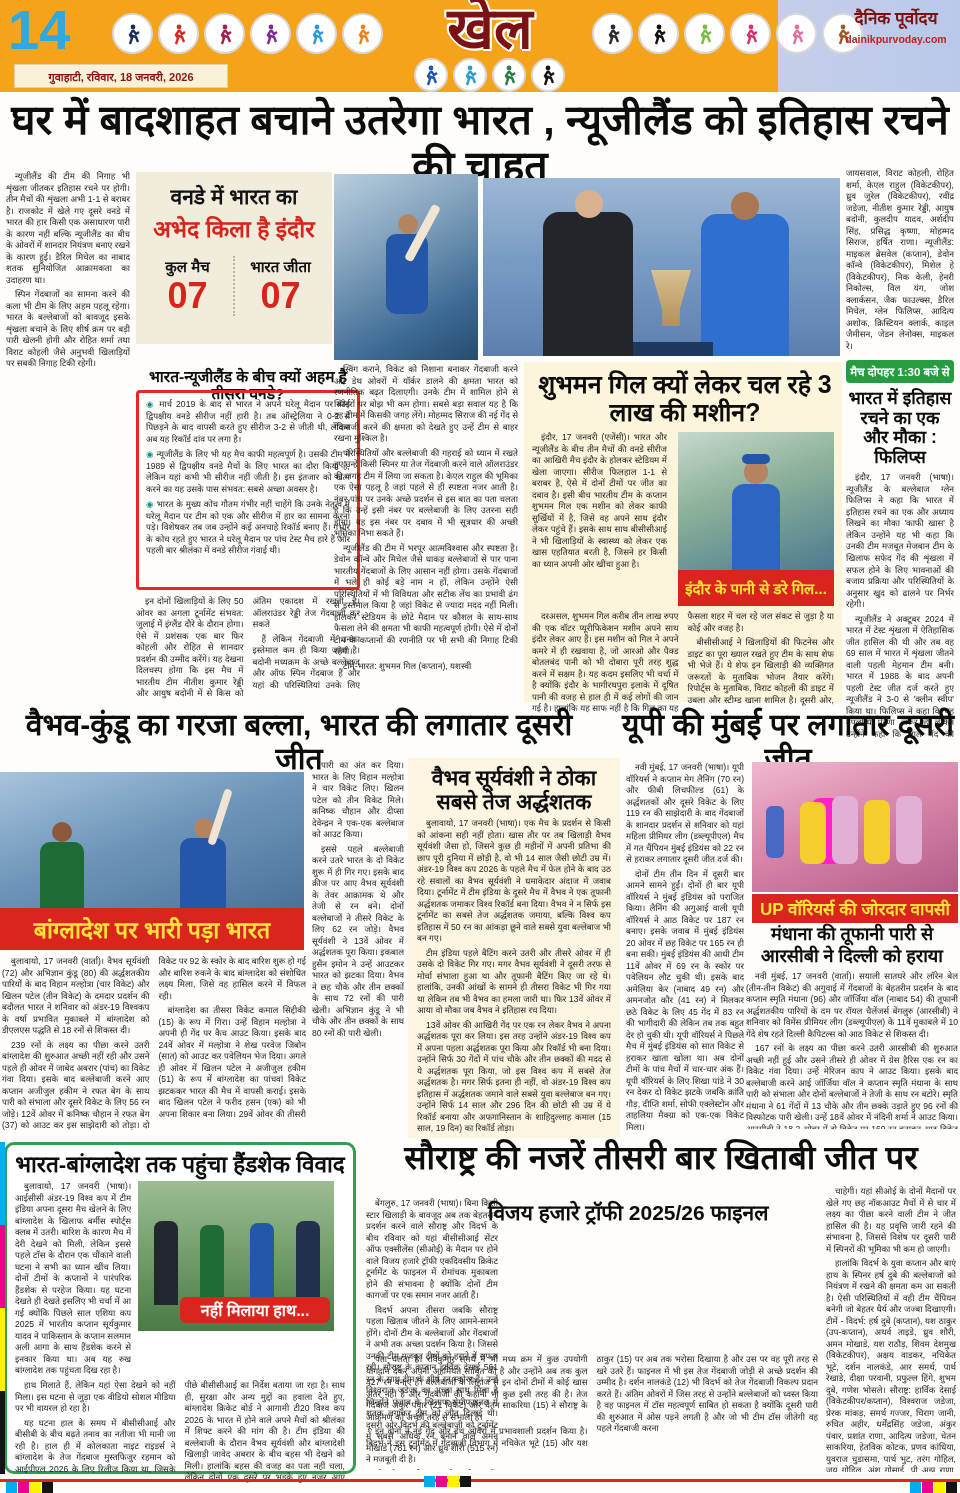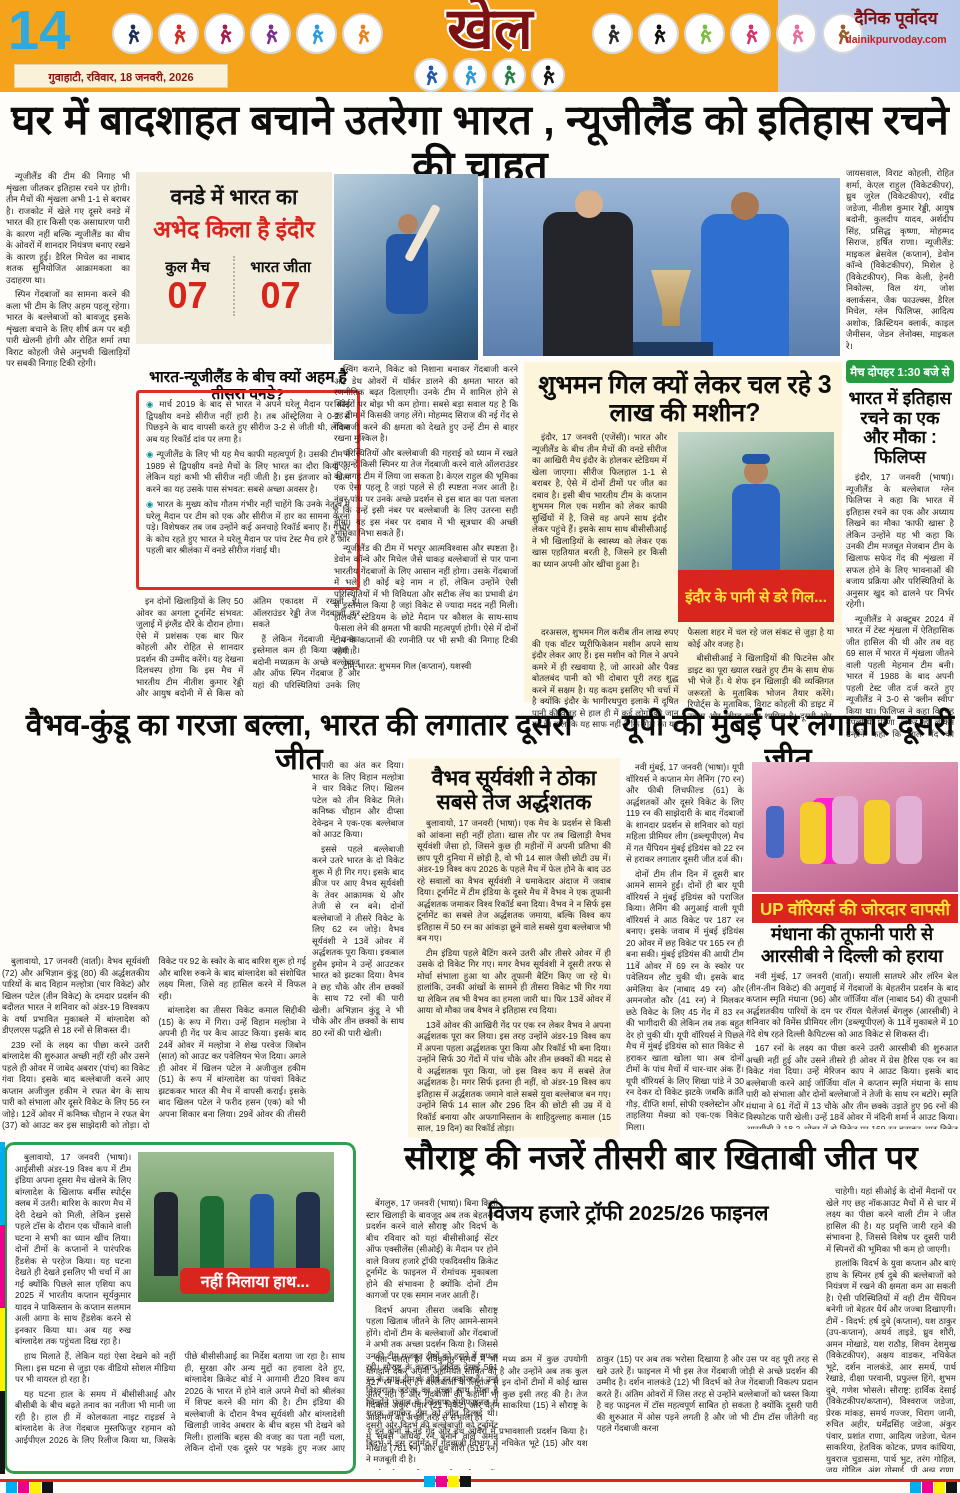--- a/index.html
+++ b/index.html
@@ -254,21 +254,21 @@
     <div class="gillrow">
       <div class="txt" style="width:146px;height:168px;">
           <p>इंदौर, 17 जनवरी (एजेंसी)। भारत और न्यूजीलैंड के बीच तीन मैचों की वनडे सीरीज का आखिरी मैच इंदौर के होलकर स्टेडियम में खेला जाएगा। सीरीज फिलहाल 1-1 से बराबर है, ऐसे में दोनों टीमों पर जीत का दबाव है। इसी बीच भारतीय टीम के कप्तान शुभमन गिल एक मशीन को लेकर काफी सुर्खियों में है, जिसे वह अपने साथ इंदौर लेकर पहुंचे हैं। इसके साथ साथ बीसीसीआई ने भी खिलाड़ियों के स्वास्थ्य को लेकर एक खास एहतियात बरती है, जिसने हर किसी का ध्यान अपनी ओर खींचा हुआ है।</p>
         </div>
       <div style="width:156px;">
         <div class="photo" style="position:relative;width:156px;height:138px;background:linear-gradient(160deg,#c7d8ce 0%,#8fb49b 40%,#4d7a8f 100%);">
           <div style="position:absolute;left:54px;top:52px;width:48px;height:86px;background:#2d66c2;border-radius:12px 12px 0 0;"></div>
           <div style="position:absolute;left:66px;top:28px;width:24px;height:24px;background:#b5835f;border-radius:50%;"></div>
           <div style="position:absolute;left:64px;top:22px;width:28px;height:10px;background:#2456a8;border-radius:5px;"></div>
         </div>
-        <div class="caption-red" style="font-size:15px;padding:16px 0;">इंदौर के पानी से डरे गिल...</div>
+        <div class="caption-red" style="font-size:15px;padding:8px 0;">इंदौर के पानी से डरे गिल...</div>
       </div>
     </div>
     <div class="txt cols2" style="margin-top:5px;height:118px;">
         <p>दरअसल, शुभमन गिल करीब तीन लाख रुपए की एक वॉटर प्यूरीफिकेशन मशीन अपने साथ इंदौर लेकर आए हैं। इस मशीन को गिल ने अपने कमरे में ही रखवाया है, जो आरओ और पैक्ड बोतलबंद पानी को भी दोबारा पूरी तरह शुद्ध करने में सक्षम है। यह कदम इसलिए भी चर्चा में है क्योंकि इंदौर के भागीरथपुरा इलाके में दूषित पानी की वजह से हाल ही में कई लोगों की जान गई है। हालांकि यह साफ नहीं है कि गिल का यह फैसला शहर में चल रहे जल संकट से जुड़ा है या कोई और वजह है।</p>
         <p>बीसीसीआई ने खिलाड़ियों की फिटनेस और डाइट का पूरा ख्याल रखते हुए टीम के साथ शेफ भी भेजे हैं। ये शेफ इन खिलाड़ी की व्यक्तिगत जरूरतों के मुताबिक भोजन तैयार करेंगे। रिपोर्ट्स के मुताबिक, विराट कोहली की डाइट में उबला और स्टीम्ड खाना शामिल है। दूसरी ओर, रोहित शर्मा की डाइट में बादाम, स्प्राउट, ओट्स, फ्रूट, पनीर, सब्जी, दाल और चावल शामिल है।</p>
       </div>
   </div>
 
   <div class="abs" style="left:846px;top:168px;width:108px;height:534px;">
     <div class="txt" style="height:186px;">जायसवाल, विराट कोहली, रोहित शर्मा, केएल राहुल (विकेटकीपर), ध्रुव जुरेल (विकेटकीपर), रवींद्र जडेजा, नीतीश कुमार रेड्डी, आयुष बदोनी, कुलदीप यादव, अर्शदीप सिंह, प्रसिद्ध कृष्णा, मोहम्मद सिराज, हर्षित राणा। न्यूजीलैंड: माइकल ब्रेसवेल (कप्तान), डेवोन कॉन्वे (विकेटकीपर), मिशेल हे (विकेटकीपर), निक केली, हेनरी निकोल्स, विल यंग, जोश क्लार्कसन, जैक फाउल्क्स, डैरिल मिचेल, ग्लेन फिलिप्स, आदित्य अशोक, क्रिस्टियन क्लार्क, काइल जैमीसन, जेडन लेनोक्स, माइकल रे।</div>
@@ -276,20 +276,28 @@
     <div class="hl phillhl">भारत में इतिहास रचने का एक और मौका : फिलिप्स</div>
     <div class="txt" style="height:268px;">
         <p>इंदौर, 17 जनवरी (भाषा)। न्यूजीलैंड के बल्लेबाज ग्लेन फिलिप्स ने कहा कि भारत में इतिहास रचने का एक और अध्याय लिखने का मौका 'काफी खास' है लेकिन उन्होंने यह भी कहा कि उनकी टीम मजबूत मेजबान टीम के खिलाफ सफेद गेंद की शृंखला में सफल होने के लिए भावनाओं की बजाय प्रक्रिया और परिस्थितियों के अनुसार खुद को ढालने पर निर्भर रहेगी।</p>
         <p>न्यूजीलैंड ने अक्टूबर 2024 में भारत में टेस्ट शृंखला में ऐतिहासिक जीत हासिल की थी और तब वह 69 साल में भारत में शृंखला जीतने वाली पहली मेहमान टीम बनी। भारत में 1988 के बाद अपनी पहली टेस्ट जीत दर्ज करते हुए न्यूजीलैंड ने 3-0 से 'क्लीन स्वीप' किया था। फिलिप्स ने कहा कि वह उपलब्धि प्रेरणा जरूर है लेकिन उन्होंने कहा कि लाल गेंद की सफलता और सीमित ओवरों की चुनौती के बीच सीधे तुलना नहीं हो सकती।</p>
       </div>
   </div>
 
   <div class="abs hl hl2" style="left:616px;top:708px;width:344px;">यूपी की मुंबई पर लगातार दूसरी जीत</div>
   <div class="abs hl hl2" style="left:4px;top:708px;width:590px;">वैभव-कुंडू का गरजा बल्ला, भारत की लगातार दूसरी जीत</div>
 
+  <div class="photo" style="left:0;top:772px;width:304px;height:178px;background:linear-gradient(160deg,#a8c4dd 0%,#6f96ba 40%,#3f668e 100%);">
+    <div style="position:absolute;left:40px;top:70px;width:44px;height:80px;background:#1d6b35;border-radius:10px;"></div>
+    <div style="position:absolute;left:52px;top:50px;width:20px;height:20px;background:#8a5a3a;border-radius:50%;"></div>
+    <div style="position:absolute;left:180px;top:66px;width:46px;height:84px;background:#2457a8;border-radius:10px;"></div>
+    <div style="position:absolute;left:194px;top:46px;width:20px;height:20px;background:#b5835f;border-radius:50%;"></div>
+    <div style="position:absolute;left:216px;top:16px;width:8px;height:58px;background:#efe5d2;border-radius:4px;transform:rotate(18deg);"></div>
+    <div class="banner" style="height:42px;font-size:23px;">बांग्लादेश पर भारी पड़ा भारत</div>
+  </div>
   <div class="abs txt cols2" style="left:2px;top:956px;width:304px;height:180px;">
       <p>बुलावायो, 17 जनवरी (वार्ता)। वैभव सूर्यवंशी (72) और अभिज्ञान कुंडू (80) की अर्द्धशतकीय पारियों के बाद विहान मल्होत्रा (चार विकेट) और खिलन पटेल (तीन विकेट) के दमदार प्रदर्शन की बदौलत भारत ने शनिवार को अंडर-19 विश्वकप के वर्षा प्रभावित मुकाबले में बांग्लादेश को डीएलएस पद्धति से 18 रनों से शिकस्त दी।</p>
       <p>239 रनों के लक्ष्य का पीछा करने उतरी बांग्लादेश की शुरुआत अच्छी नहीं रही और उसने पहले ही ओवर में जाबेद अबरार (पांच) का विकेट गंवा दिया। इसके बाद बल्लेबाजी करने आए कप्तान अजीजुल हकीम ने रफत बेग के साथ पारी को संभाला और दूसरे विकेट के लिए 56 रन जोड़े। 12वें ओवर में कनिष्क चौहान ने रफत बेग (37) को आउट कर इस साझेदारी को तोड़ा। दो विकेट पर 92 के स्कोर के बाद बारिश शुरू हो गई और बारिश रुकने के बाद बांग्लादेश को संशोधित लक्ष्य मिला, जिसे वह हासिल करने में विफल रही।</p>
       <p>बांग्लादेश का तीसरा विकेट कमाल सिद्दीकी (15) के रूप में गिरा। उन्हें विहान मल्होत्रा ने अपनी ही गेंद पर कैच आउट किया। इसके बाद 24वें ओवर में मल्होत्रा ने शेख परवेज जिबोन (सात) को आउट कर पवेलियन भेज दिया। अगले ही ओवर में खिलन पटेल ने अजीजुल हकीम (51) के रूप में बांग्लादेश का पांचवां विकेट झटककर भारत की मैच में वापसी कराई। इसके बाद खिलन पटेल ने फरीद हसन (एक) को भी अपना शिकार बना लिया। 29वें ओवर की तीसरी गेंद पर खिलन पटेल ने इकबाल हुसैन इमोन (दो) को आउटकर 146 के स्कोर पर बांग्लादेश की</p>
     </div>
   <div class="abs txt" style="left:312px;top:760px;width:92px;height:378px;">
       <p>पारी का अंत कर दिया। भारत के लिए विहान मल्होत्रा ने चार विकेट लिए। खिलन पटेल को तीन विकेट मिले। कनिष्क चौहान और दीप्सा देवेन्द्रन ने एक-एक बल्लेबाज को आउट किया।</p>
       <p>इससे पहले बल्लेबाजी करने उतरे भारत के दो विकेट शुरू में ही गिर गए। इसके बाद क्रीज पर आए वैभव सूर्यवंशी के तेवर आक्रामक थे और तेजी से रन बने। दोनों बल्लेबाजों ने तीसरे विकेट के लिए 62 रन जोड़े। वैभव सूर्यवंशी ने 13वें ओवर में अर्द्धशतक पूरा किया। इकबाल हुसैन इमोन ने उन्हें आउटकर भारत को झटका दिया। वैभव ने छह चौके और तीन छक्कों के साथ 72 रनों की पारी खेली। अभिज्ञान कुंडू ने भी चौके और तीन छक्कों के साथ 80 रनों की पारी खेली।</p>
     </div>
 
@@ -320,20 +328,21 @@
   <div class="abs" style="left:746px;top:924px;width:212px;">
     <div class="hl mandhl">मंधाना की तूफानी पारी से</div>
     <div class="hl mandhl">आरसीबी ने दिल्ली को हराया</div>
     <div class="txt" style="margin-top:4px;height:158px;">
         <p>नवी मुंबई, 17 जनवरी (वार्ता)। सयाली सातघरे और लॉरेन बेल (तीन-तीन विकेट) की अगुवाई में गेंदबाजों के बेहतरीन प्रदर्शन के बाद कप्तान स्मृति मंधाना (96) और जॉर्जिया वॉल (नाबाद 54) की तूफानी अर्द्धशतकीय पारियों के दम पर रॉयल चैलेंजर्स बेंगलुरु (आरसीबी) ने शनिवार को विमेंस प्रीमियर लीग (डब्ल्यूपीएल) के 11वें मुकाबले में 10 गेंदे शेष रहते दिल्ली कैपिटल्स को आठ विकेट से शिकस्त दी।</p>
         <p>167 रनों के लक्ष्य का पीछा करने उतरी आरसीबी की शुरुआत अच्छी नहीं हुई और उसने तीसरे ही ओवर में ग्रेस हैरिस एक रन का विकेट गंवा दिया। उन्हें मेरिजन काप ने आउट किया। इसके बाद बल्लेबाजी करने आई जॉर्जिया वॉल ने कप्तान स्मृति मंधाना के साथ पारी को संभाला और दोनों बल्लेबाजों ने तेजी के साथ रन बटोरे। स्मृति मंधाना ने 61 गेंदों में 13 चौके और तीन छक्के उड़ाते हुए 96 रनों की विस्फोटक पारी खेली। उन्हें 18वें ओवर में नंदिनी शर्मा ने आउट किया। आरसीबी ने 18.2 ओवर में दो विकेट पर 169 रन बनाकर आठ विकेट से मुकाबला जीत लिया।</p>
       </div>
   </div>
 
   <div class="abs hspanel">
+    <div class="hl hshl">भारत-बांग्लादेश तक पहुंचा हैंडशेक विवाद</div>
     <div style="display:flex;gap:7px;">
       <div class="txt" style="width:128px;height:196px;">
           <p>बुलावायो, 17 जनवरी (भाषा)। आईसीसी अंडर-19 विश्व कप में टीम इंडिया अपना दूसरा मैच खेलने के लिए बांग्लादेश के खिलाफ बर्मीस स्पोर्ट्स क्लब में उतरी। बारिश के कारण मैच में देरी देखने को मिली, लेकिन इससे पहले टॉस के दौरान एक चौंकाने वाली घटना ने सभी का ध्यान खींच लिया। दोनों टीमों के कप्तानों ने पारंपरिक हैंडशेक से परहेज किया। यह घटना देखते ही देखते इसलिए भी चर्चा में आ गई क्योंकि पिछले साल एशिया कप 2025 में भारतीय कप्तान सूर्यकुमार यादव ने पाकिस्तान के कप्तान सलमान अली आगा के साथ हैंडशेक करने से इनकार किया था। अब यह रुख बांग्लादेश तक पहुंचता दिख रहा है।</p>
           <p>भारत की अंडर-19 टीम की अगुवाई आयुष म्हात्रे कर रहे हैं। दूसरी ओर बांग्लादेश के कप्तान अजीजुल हकीम थे लेकिन टॉस के समय उपकप्तान जावेद अबरार ने मैदान पर कदम रखा। बांग्लादेश ने टॉस जीतकर पहले गेंदबाजी का फैसला किया, लेकिन कप्तानों ने आपस में हाथ नहीं मिलाया। दोनों एक-दूसरे के पास खड़े रहे, फिर बिना किसी अभिवादन के अलग हो गए। आमतौर पर टॉस के दौरान दोनों कप्तान एक-दूसरे से</p>
         </div>
       <div style="width:228px;">
         <div class="photo" style="position:relative;width:196px;height:150px;background:linear-gradient(180deg,#9dbd92 0%,#6d9a66 55%,#4a7a46 100%);">
           <div style="position:absolute;left:16px;top:40px;width:24px;height:84px;background:#22262e;border-radius:8px 8px 0 0;"></div>
           <div style="position:absolute;left:62px;top:44px;width:24px;height:80px;background:#1d6b35;border-radius:8px 8px 0 0;"></div>
           <div style="position:absolute;left:112px;top:42px;width:24px;height:82px;background:#2457a8;border-radius:8px 8px 0 0;"></div>

